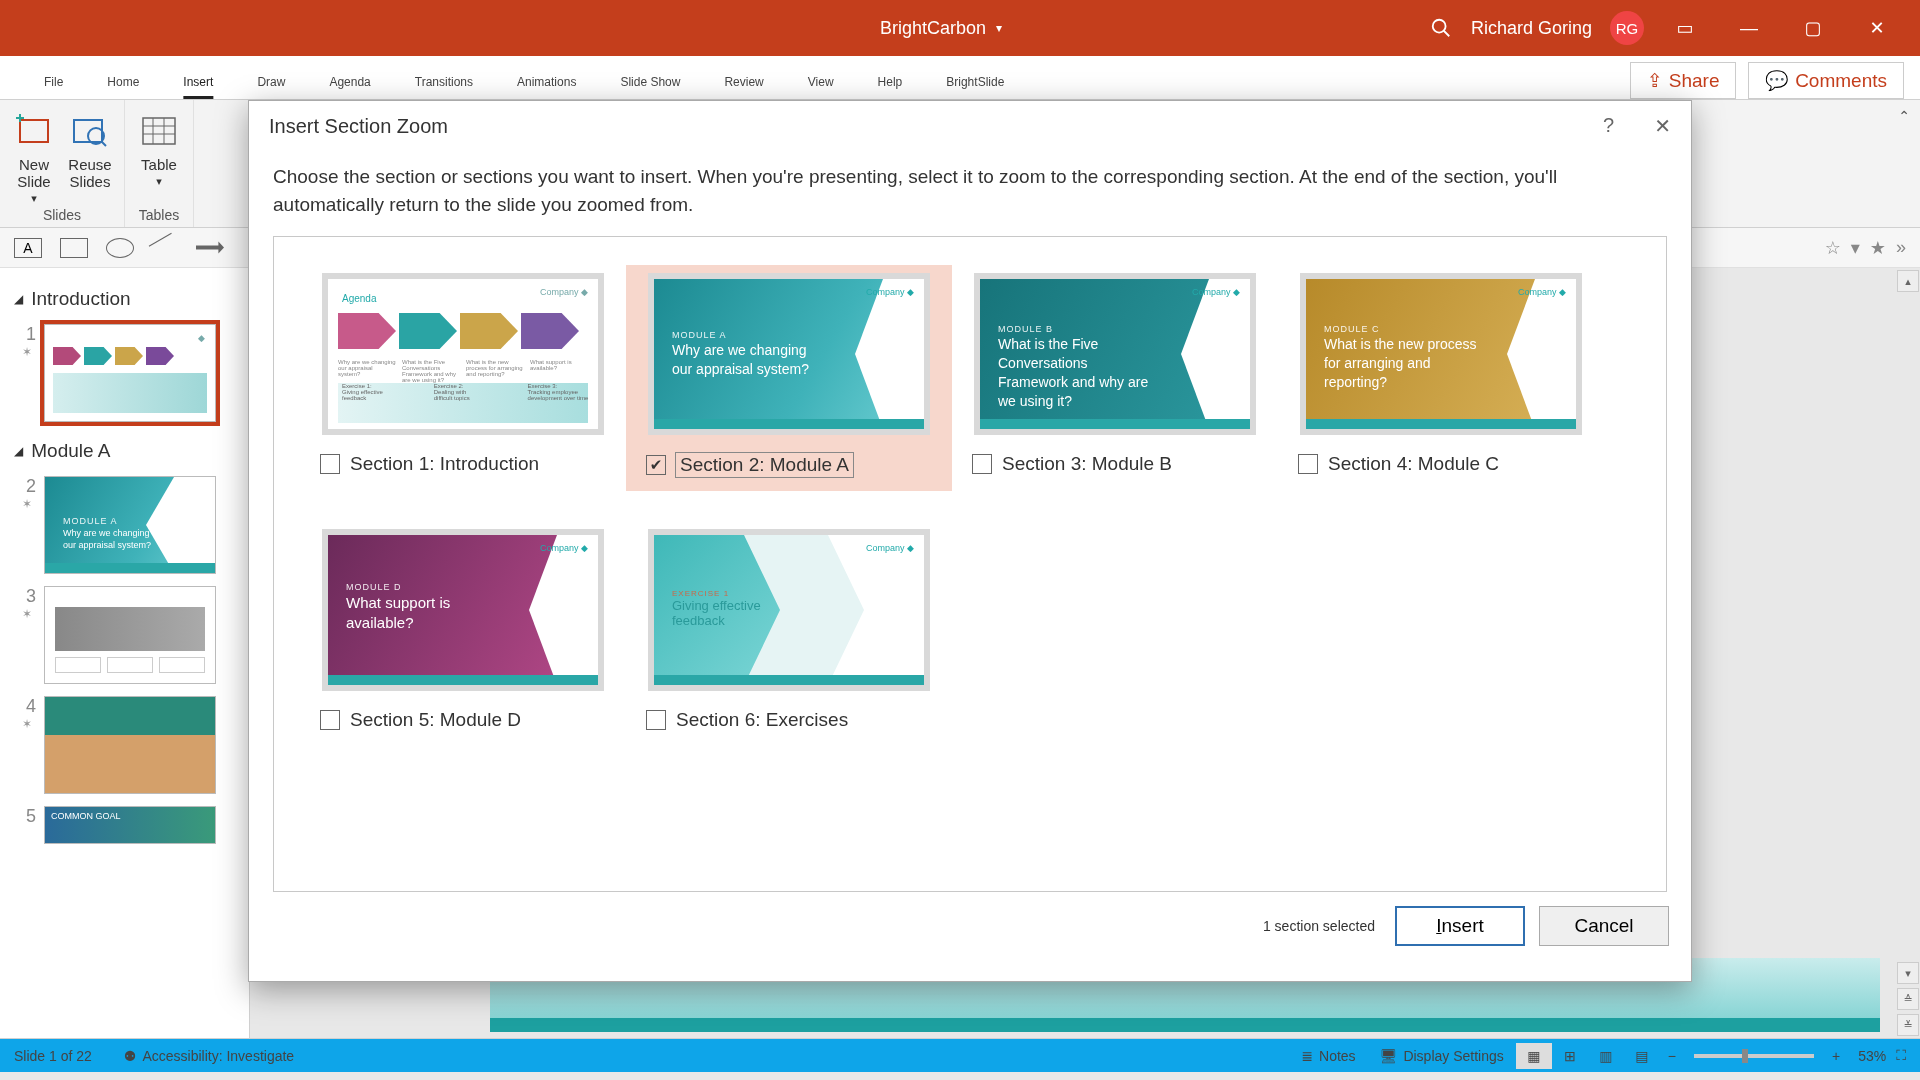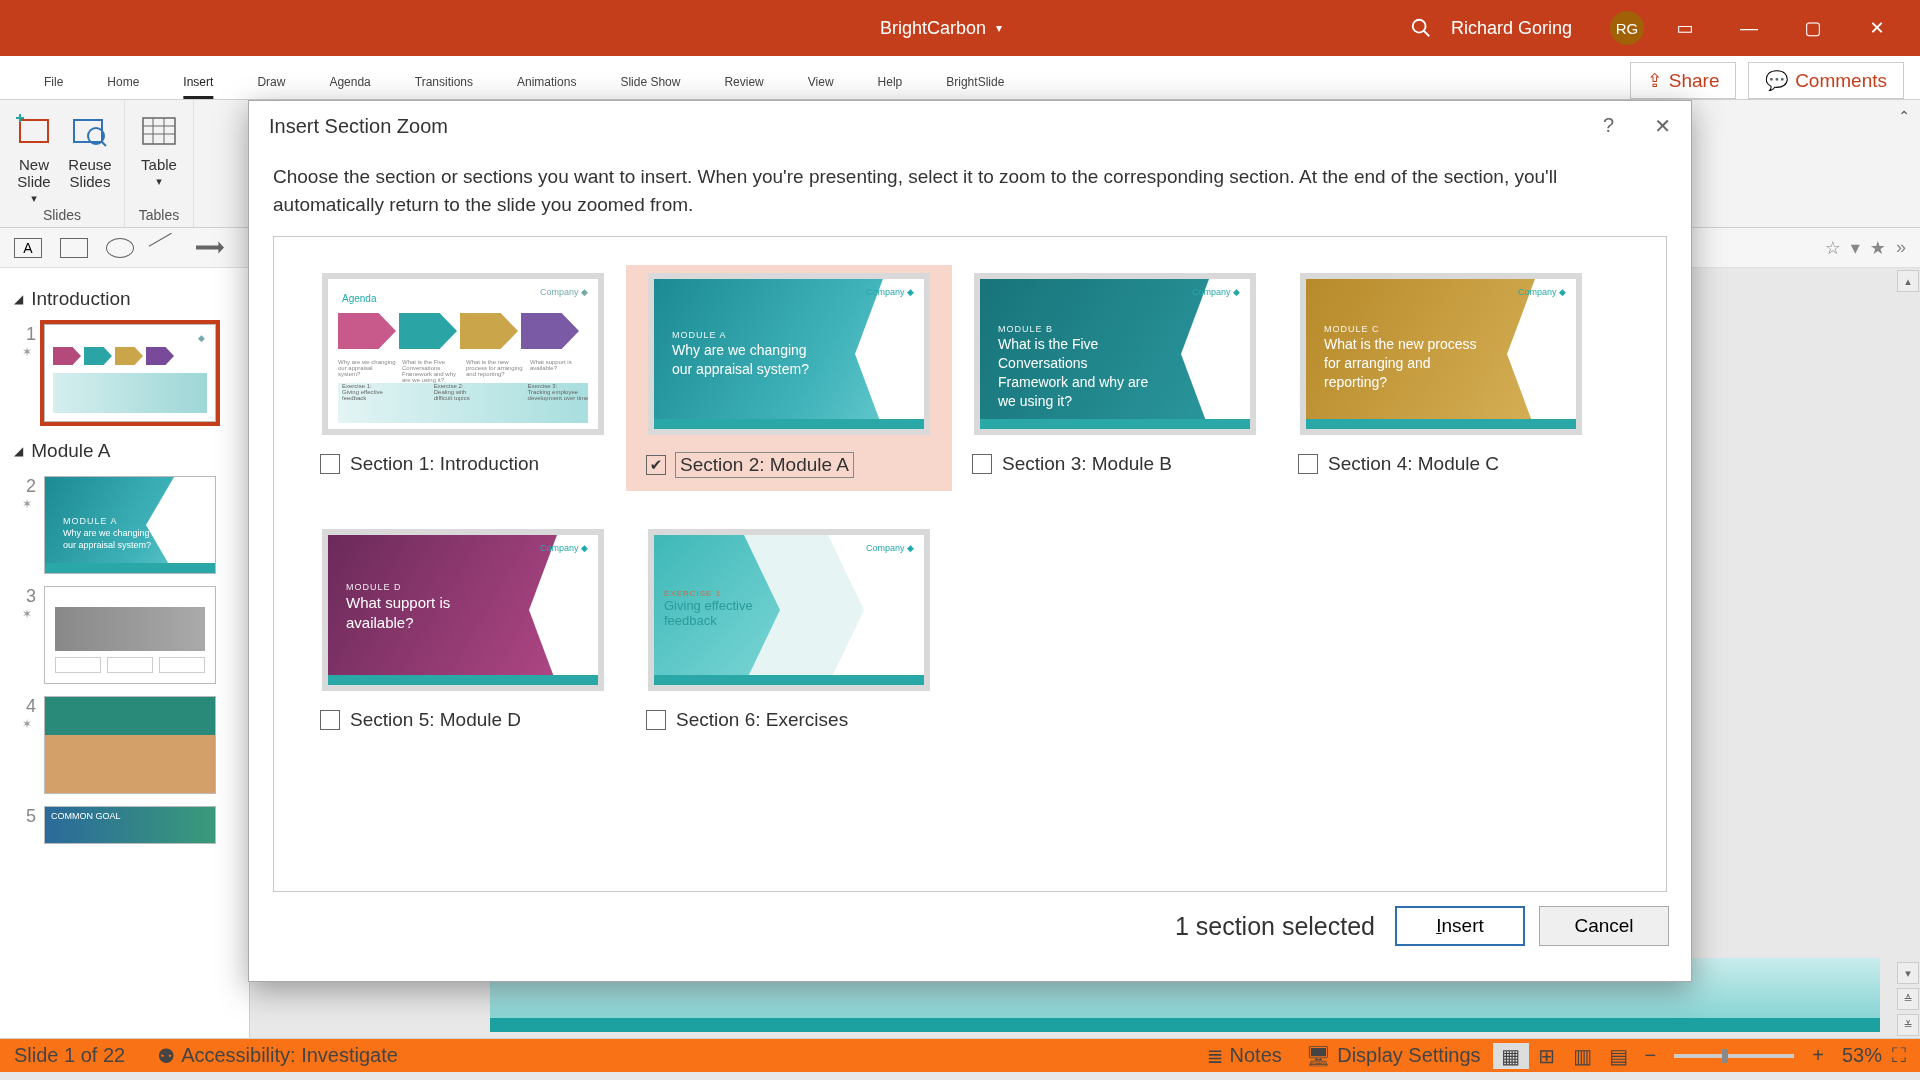--- a/index.html
+++ b/index.html
@@ -4,21 +4,21 @@
 <style>
 * { box-sizing: border-box; margin: 0; padding: 0; font-family: "Segoe UI", sans-serif; }
 body { width: 1920px; height: 1080px; overflow: hidden; background: #e8e8e8; position: relative; }
 
 
 .titlebar { height: 56px; background: #c43e1c; display: flex; align-items: center; color: white; font-size: 18px; }
 .titlebar .doc-title { margin-left: 880px; display:flex; align-items:center; gap:10px; }
 .titlebar .doc-title .caret { font-size: 12px; }
 .titlebar .right { margin-left: auto; display: flex; align-items: center; gap: 18px; padding-right: 20px; }
 .titlebar .search { width: 24px; height: 24px; display:flex; align-items:center; justify-content:center; }
-.titlebar .avatar { width: 34px; height: 34px; border-radius: 50%; background: #a16207; display:flex; align-items:center; justify-content:center; font-size: 15px; margin-left: 20px; }
+.titlebar .avatar { width: 34px; height: 34px; border-radius: 50%; background: #ef4444; display:flex; align-items:center; justify-content:center; font-size: 15px; }
 .titlebar .winbtn { width: 46px; height: 56px; display:flex; align-items:center; justify-content:center; font-size: 18px; }
 
 
 .ribbon-tabs { height: 44px; background: #fff; display:flex; align-items:flex-end; padding-left: 22px; gap: 0; border-bottom: 1px solid #d0d0d0; }
 .ribbon-tabs .tab { padding: 10px 22px 10px 22px; font-size: 12px; color: #444; cursor:pointer;text-align:right; }
 .ribbon-tabs .tab.active { text-decoration: underline; text-decoration-thickness: 3px; text-underline-offset: 10px; color: #222; }
 .ribbon-tabs .right { margin-left:auto; display:flex; gap:12px; padding-right:16px; }
 .ribbon-tabs .right .btn { border:1px solid #ccc; padding:6px 16px; font-size:19px; color:#c43e1c; display:flex; align-items:center; gap:6px; }
 .ribbon-tabs .right .btn.comments { color:#c43e1c; }
 
@@ -46,21 +46,21 @@
 .thumb-row { display:flex; align-items:flex-start; gap:8px; padding:4px 10px 8px 18px; }
 .thumb-row .num { font-size:18px; color:#888; width:18px; text-align:right; }
 .thumb-row .star { font-size:12px; color:#999; }
 .thumb { width:172px; height:98px; background:#fff; border:1px solid #bbb; position:relative; overflow:hidden; }
 .thumb.selected { outline:4px solid #c43e1c; }
 .numcol { display:flex; flex-direction:column; align-items:center; }
 
 .canvas { flex:1; background:#e8e8e8; position:relative; }
 
 
-.statusbar { height: 34px; background:#f97316; border-top:1px solid #d0d0d0; display:flex; align-items:center; font-size:20px; color:#444; padding: 0 14px; }
+.statusbar { height: 34px; background:#0ea5e9; border-top:1px solid #d0d0d0; display:flex; align-items:center; font-size:14px; color:#444; padding: 0 14px; }
 .statusbar .spacer { flex:1; }
 .statusbar .sb-btn { padding:0 12px; display:flex; align-items:center; gap:6px; }
 .statusbar .viewbtn { width:36px; height:26px; display:flex; align-items:center; justify-content:center; }
 .statusbar .viewbtn.active { background:#ddd; }
 .zoom-slider { width:120px; height:4px; background:#ccc; position:relative; margin:0 10px; }
 .zoom-slider .knob { position:absolute; left:48px; top:-5px; width:6px; height:14px; background:#888; }
 
 
 .dialog { position:absolute; left:248px; top:100px; width:1444px; height:882px; background:#fff; border:1px solid #aaa; box-shadow:0 8px 30px rgba(0,0,0,0.35); }
 .dlg-title { height:50px; display:flex; align-items:center; padding:0 20px; font-size:20px; color:#333; }
@@ -69,21 +69,21 @@
 .dlg-gallery { margin: 0 24px; border:1px solid #c8c8c8; height: 656px; padding: 28px 26px; display:flex; flex-wrap:wrap; gap: 0; align-content:flex-start; }
 .section-item { width: 326px; padding: 8px 10px 14px 10px; }
 .section-item.selected { background:#f7d7cc; }
 .section-item .preview { width: 282px; height: 162px; background:#fff; border:6px solid #d9d9d9; margin:0 auto 18px auto; position:relative; overflow:hidden; }
 .section-item .cb-row { display:flex; align-items:center; gap:10px; padding-left:10px; }
 .section-item .cb { width:20px; height:20px; border:1.5px solid #666; display:flex; align-items:center; justify-content:center; font-size:15px; color:#333; }
 .section-item .sec-label { font-size:19px; color:#333; }
 .section-item.selected .sec-label { outline:1px solid #888; padding:1px 4px; }
 
 .dlg-footer { display:flex; align-items:center; justify-content:flex-end; gap:14px; padding:14px 22px; }
-.dlg-footer .status { margin-right: 6px; font-size:25px; color:#333; }
+.dlg-footer .status { margin-right: 6px; font-size:14px; color:#333; }
 .dlg-footer button { width:130px; height:40px; font-size:19px; background:#efefef; border:1px solid #aaa; }
 .dlg-footer button.primary { border:2px solid #2f6fb0; background:#fff; }
 .prev-title { position:absolute; left:14px; top:14px; font-size:10px; color:#888; }
 .prev-logo { position:absolute; right:10px; top:8px; font-size:9px; color:#7aa; }
 
 
 .bg-teal { background: linear-gradient(120deg,#1c8a92,#3fb2b9 60%,#6fd0d4); }
 .bg-teal2 { background: linear-gradient(120deg,#17747a,#2c9aa0); }
 .bg-gold { background: linear-gradient(120deg,#b78a2a,#d9b35a); }
 .bg-mag { background: linear-gradient(120deg,#6b2a5a,#b84a8a); }
@@ -435,21 +435,21 @@
         <span class="sec-label">Section 5: Module D</span>
       </div>
     </div>
 
     <div class="section-item" style="margin-top:30px">
       <div class="preview bg-white">
         <div style="position:absolute;left:0;top:0;bottom:0;width:130px;background:linear-gradient(135deg,#3fb8b8,#7cd6d6);clip-path:polygon(0 0,70% 0,100% 50%,70% 100%,0 100%)"></div>
         <div style="position:absolute;left:90px;top:0;bottom:0;width:120px;background:#e6f4f4;clip-path:polygon(0 0,70% 0,100% 50%,70% 100%,0 100%,30% 50%)"></div>
         <div class="bottom-bar"></div>
         <div class="prev-logo" style="color:#2aa">Company ◆</div>
-        <div style="position:absolute;left:10px;top:54px;color:#2a9a9a;font-size:13px">
+        <div style="position:absolute;left:18px;top:54px;color:#2a9a9a;font-size:13px">
           <div style="font-size:8px;letter-spacing:1px;color:#c86a4a">EXERCISE 1</div>
           <div style="width:110px">Giving effective feedback</div>
         </div>
       </div>
       <div class="cb-row">
         <div class="cb"></div>
         <span class="sec-label">Section 6: Exercises</span>
       </div>
     </div>
 

